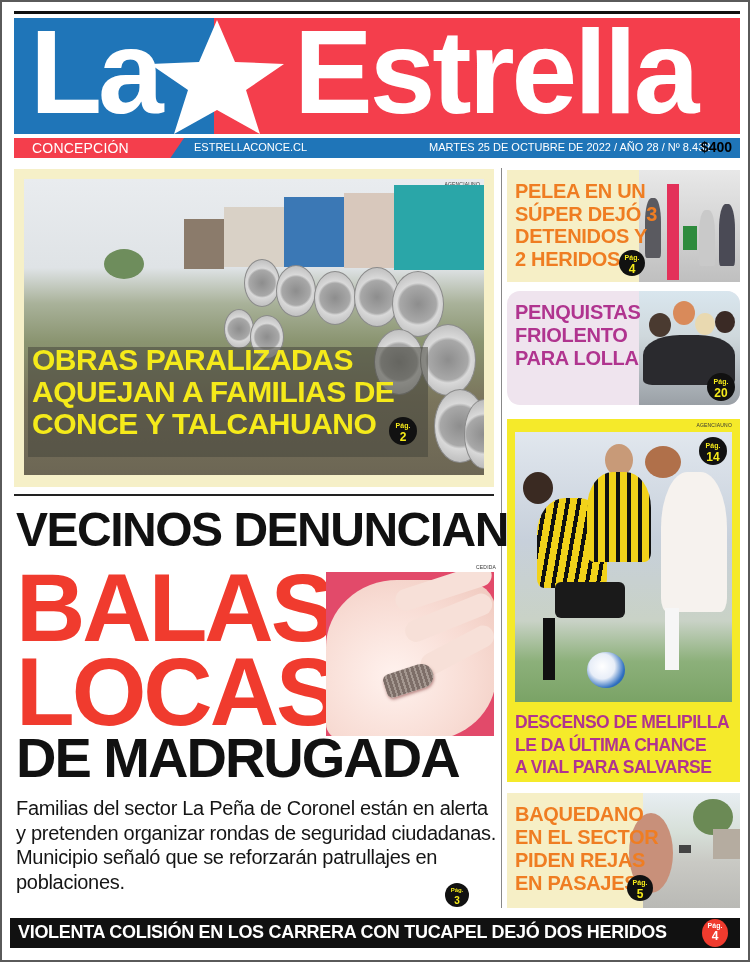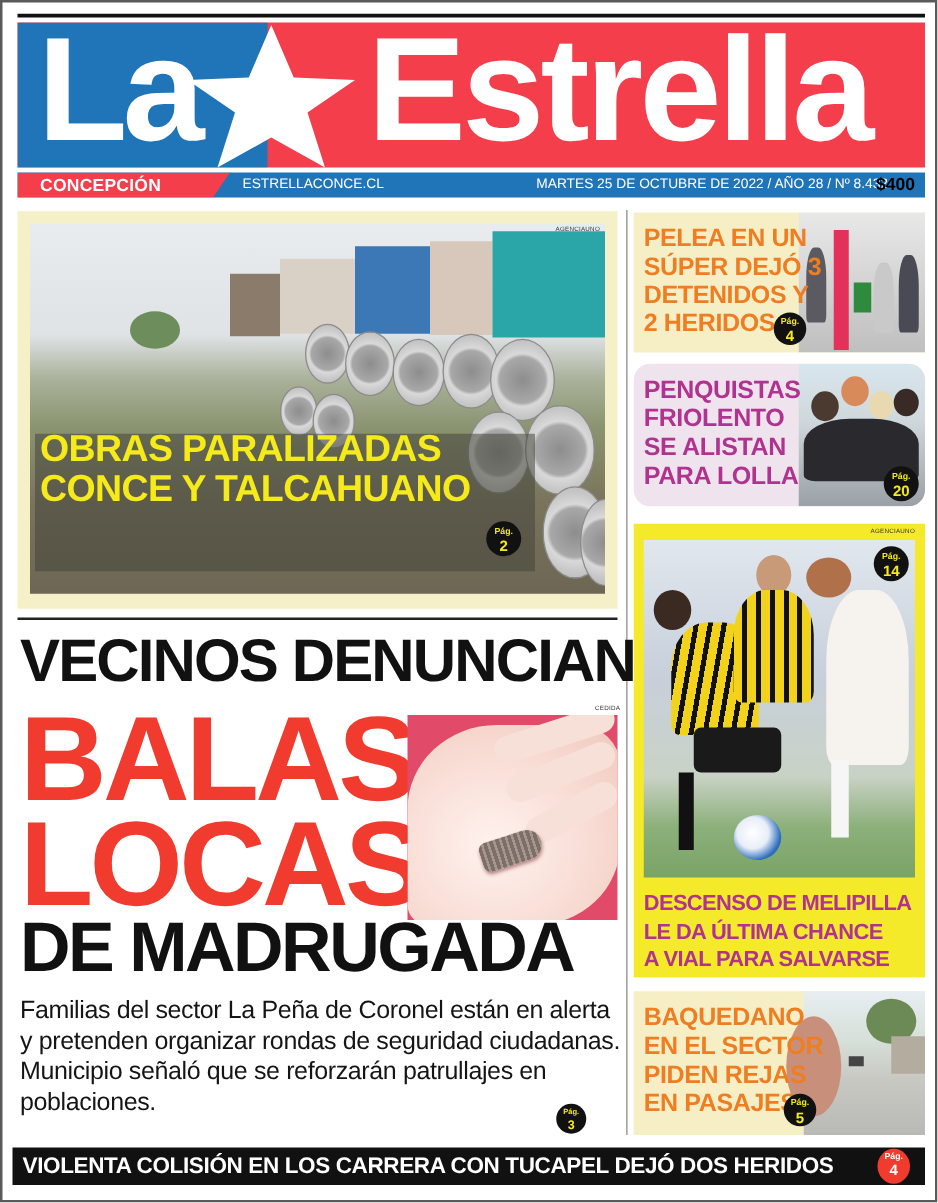--- a/index.html
+++ b/index.html
@@ -10,21 +10,21 @@
 
   
   .masthead { position: absolute; left: 12px; top: 16px; width: 726px; height: 116px; background: #f43e4c; overflow: hidden; }
   .mast-blue { position: absolute; left: 0; top: 0; width: 200px; height: 116px; background: #1f75b8; }
   .mast-la { position: absolute; left: 16px; top: -16px; font-size: 118px; font-weight: 700; color: #fff; letter-spacing: -4px; line-height: 1.2; }
   .mast-star { position: absolute; left: 130px; top: 0px; width: 146px; height: 116px; }
   .mast-estrella { position: absolute; left: 280px; top: -16px; font-size: 118px; font-weight: 700; color: #fff; letter-spacing: -3px; line-height: 1.2; }
 
   .infobar { position: absolute; left: 12px; top: 136px; width: 726px; height: 20px; background: #1f75b8; overflow: hidden; }
   .info-city { position: absolute; left: 0; top: 0; height: 20px; width: 170px; background: #f43e4c; clip-path: polygon(0 0, 100% 0, 92% 100%, 0 100%); }
-  .info-city span { position: absolute; left: 18px; top: 2px; color: #fff; font-weight: 700; font-size: 14px; letter-spacing: 0.2px; }
+  .info-city span { position: absolute; left: 18px; top: 2px; color: #fff; font-weight: 400; font-size: 14px; letter-spacing: 0.2px; }
   .info-url { position: absolute; left: 180px; top: 3px; color: #fff; font-size: 11px; }
   .info-date { position: absolute; left: 415px; top: 3px; color: #fff; font-size: 11px; }
   .info-price { position: absolute; right: 8px; top: 1px; color: #000000; font-size: 14px; font-weight: 700; }
 
   
   .topstory { position: absolute; left: 12px; top: 167px; width: 480px; height: 318px; background: #f6f0c8; }
   .topstory-photo { position: absolute; left: 10px; top: 10px; width: 460px; height: 296px; overflow: hidden;
     background: linear-gradient(180deg, #e9ecef 0%, #dfe3e6 30%, #a9b29a 42%, #8a9470 55%, #7a745c 75%, #6c6654 100%); }
   .credit { position: absolute; font-size: 5px; color: #333; letter-spacing: 0.2px; }
   .pipe { position: absolute; border-radius: 50%; background: radial-gradient(circle, #8d8d8d 0%, #a8a8a8 45%, #d9d9d9 52%, #c9c9c9 70%, #b3b3b3 100%); border: 1px solid #8b8b8b; }
@@ -118,20 +118,21 @@
       <div class="pipe" style="left:200px; top:130px; width:30px; height:40px;"></div>
       <div class="pipe" style="left:226px; top:136px; width:34px; height:44px;"></div>
       <div class="pipe" style="left:350px; top:150px; width:50px; height:66px;"></div>
       <div class="pipe" style="left:396px; top:145px; width:56px; height:72px;"></div>
       <div class="pipe" style="left:410px; top:210px; width:52px; height:74px;"></div>
       <div class="pipe" style="left:440px; top:220px; width:40px; height:70px;"></div>
     </div>
     <div class="topstory-caption"></div>
     <div class="topstory-headline">
       <div>OBRAS PARALIZADAS</div>
+      <div>AQUEJAN A FAMILIAS DE</div>
       <div>CONCE Y TALCAHUANO</div>
     </div>
     <div class="page-badge yellow-num" style="left:375px; top:248px;">
       <span class="pg">Pág.</span>
       <span class="num">2</span>
     </div>
   </div>
 
   <div class="divider-v"></div>
   <div class="divider-h"></div>
@@ -180,21 +181,20 @@
     <div class="penq-photo">
       <div class="head" style="left:10px; top:22px; width:22px; height:24px; background:#4a3a30;"></div>
       <div class="head" style="left:34px; top:10px; width:22px; height:24px; background:#d98a5a;"></div>
       <div class="head" style="left:56px; top:22px; width:20px; height:22px; background:#e9d9b0;"></div>
       <div class="head" style="left:76px; top:20px; width:20px; height:22px; background:#3a2a25;"></div>
       <div class="fig" style="left:4px; top:44px; width:92px; height:50px; background:#2a2a2e;"></div>
     </div>
     <div class="side-text">
       <div>PENQUISTAS</div>
       <div>FRIOLENTO</div>
-      <div>SE ALISTAN</div>
       <div>PARA LOLLA</div>
     </div>
     <div class="page-badge yellow-num" style="left:200px; top:82px; width:28px; height:28px;">
       <span class="pg">Pág.</span>
       <span class="num">20</span>
     </div>
   </div>
 
   <div class="side-box box-vial">
     <div class="credit" style="right:8px; top:3px;">AGENCIAUNO</div>

